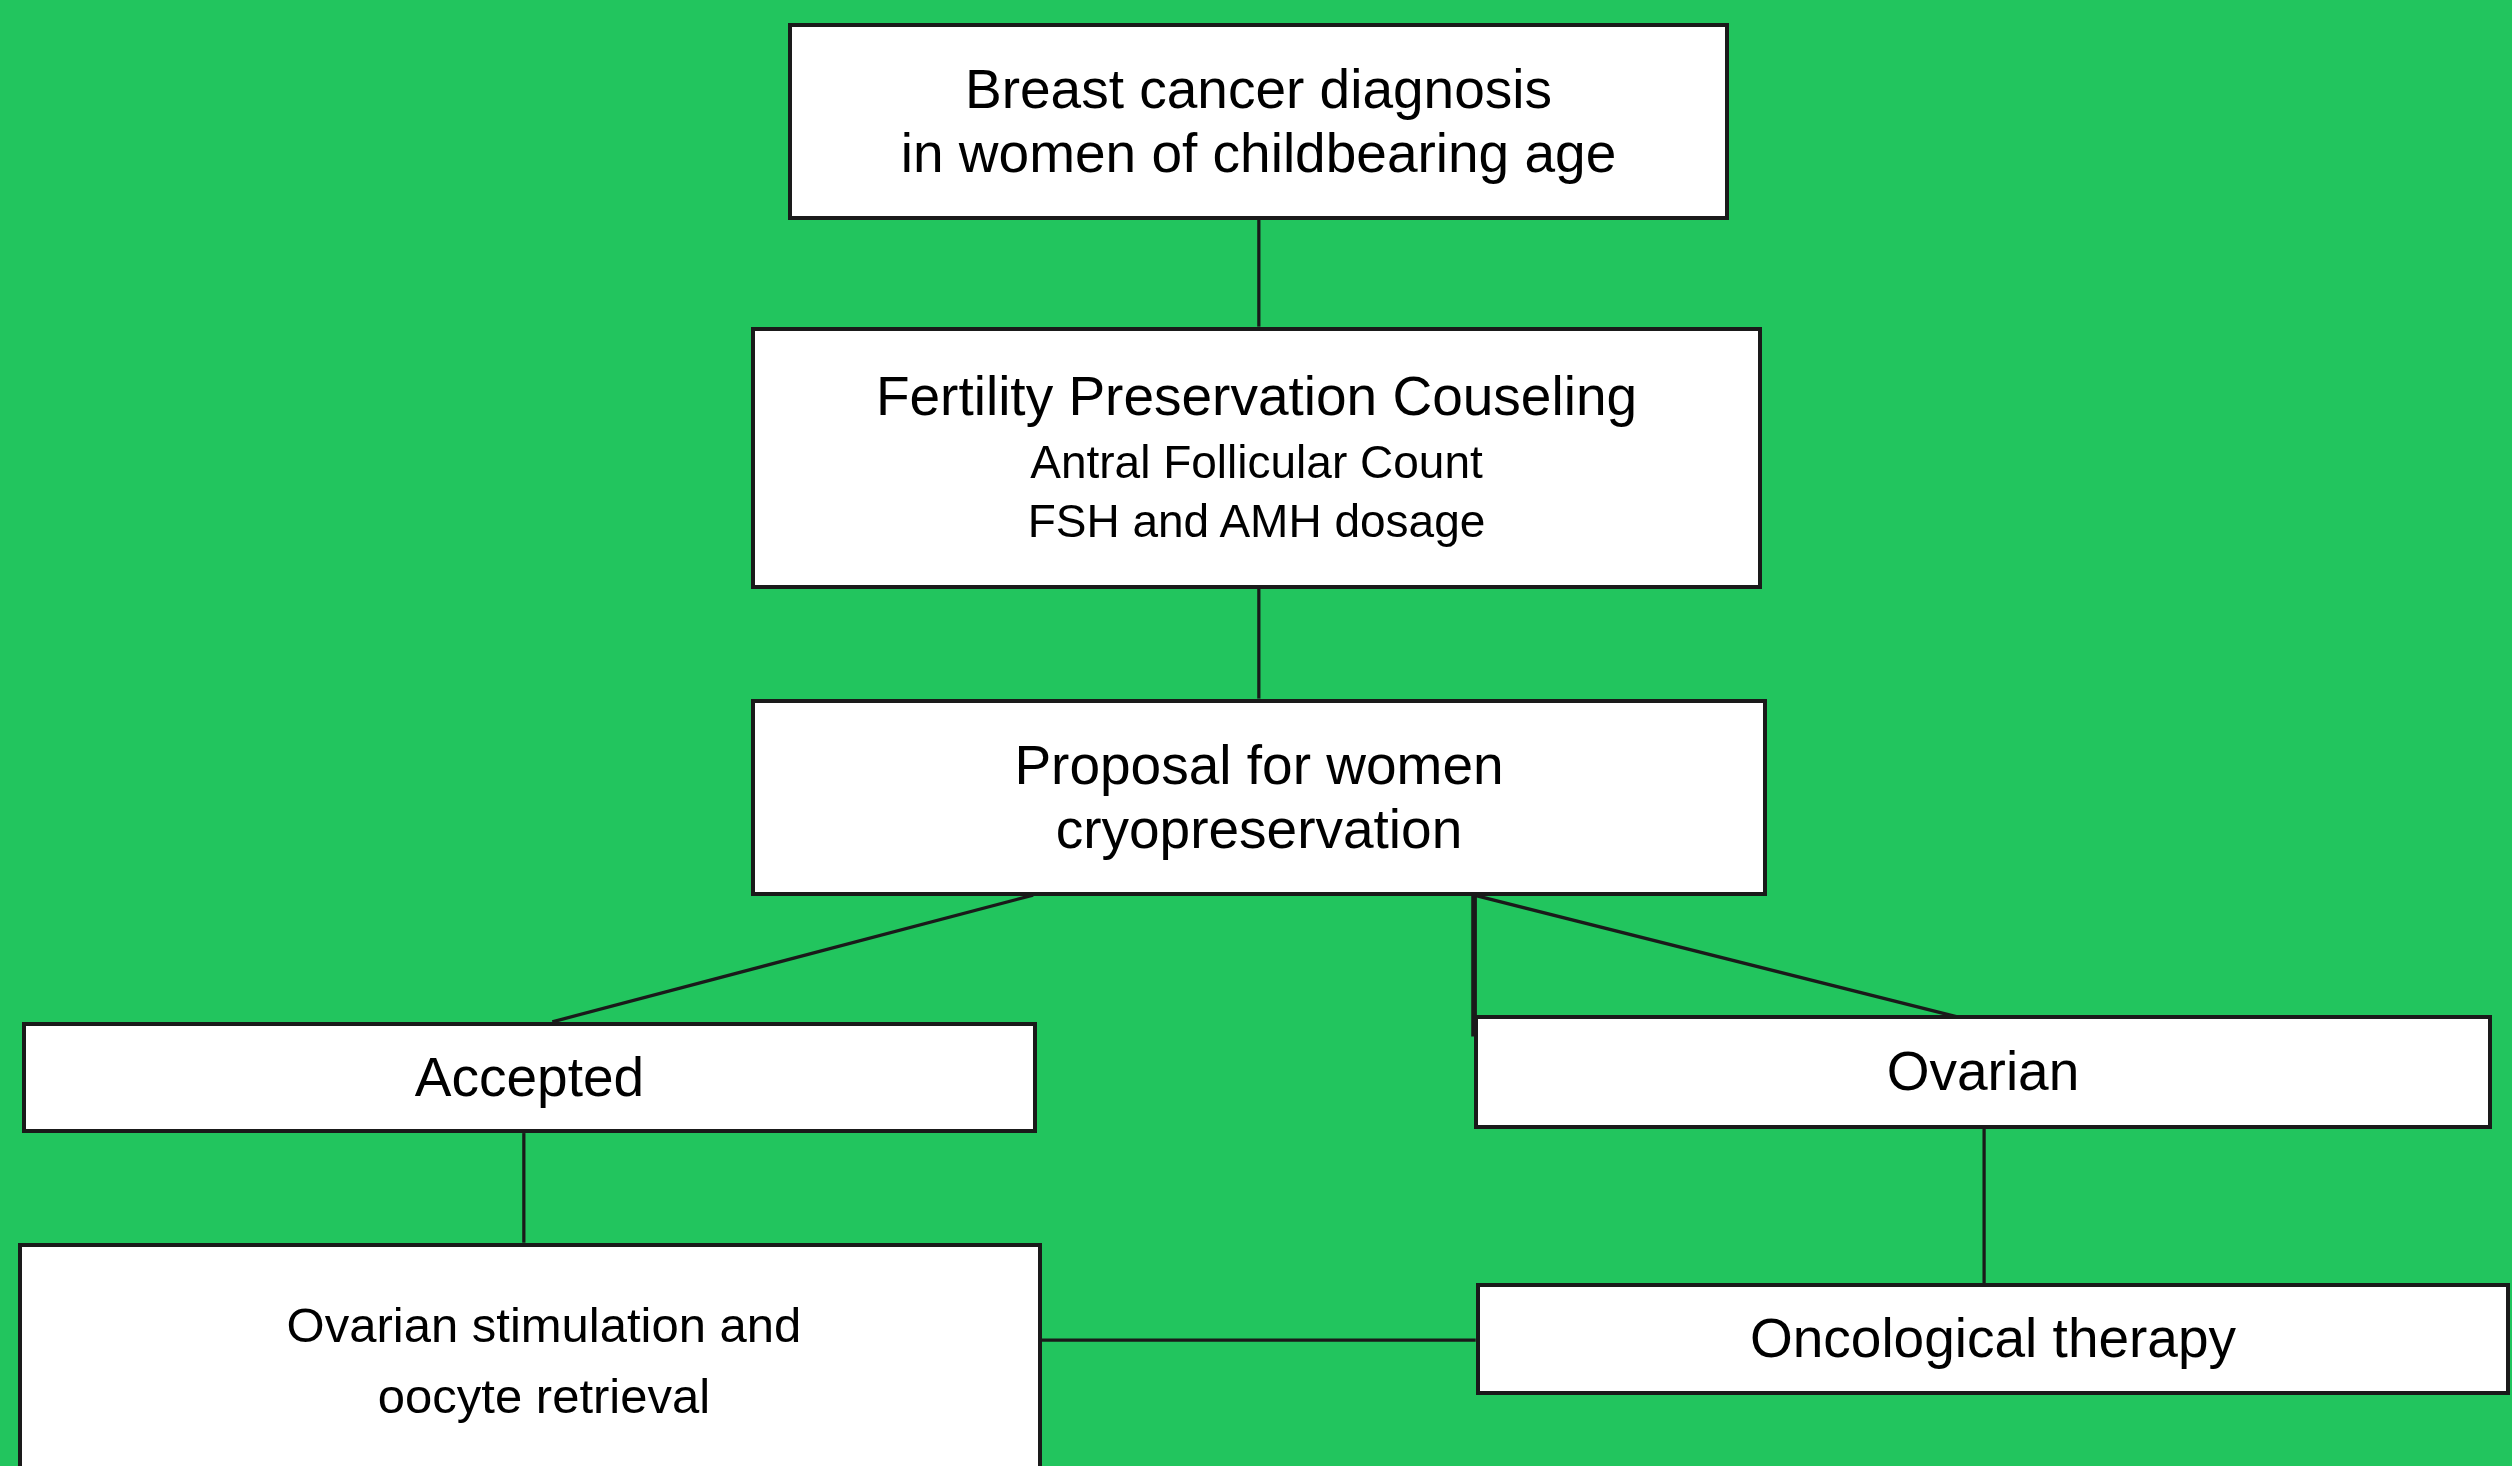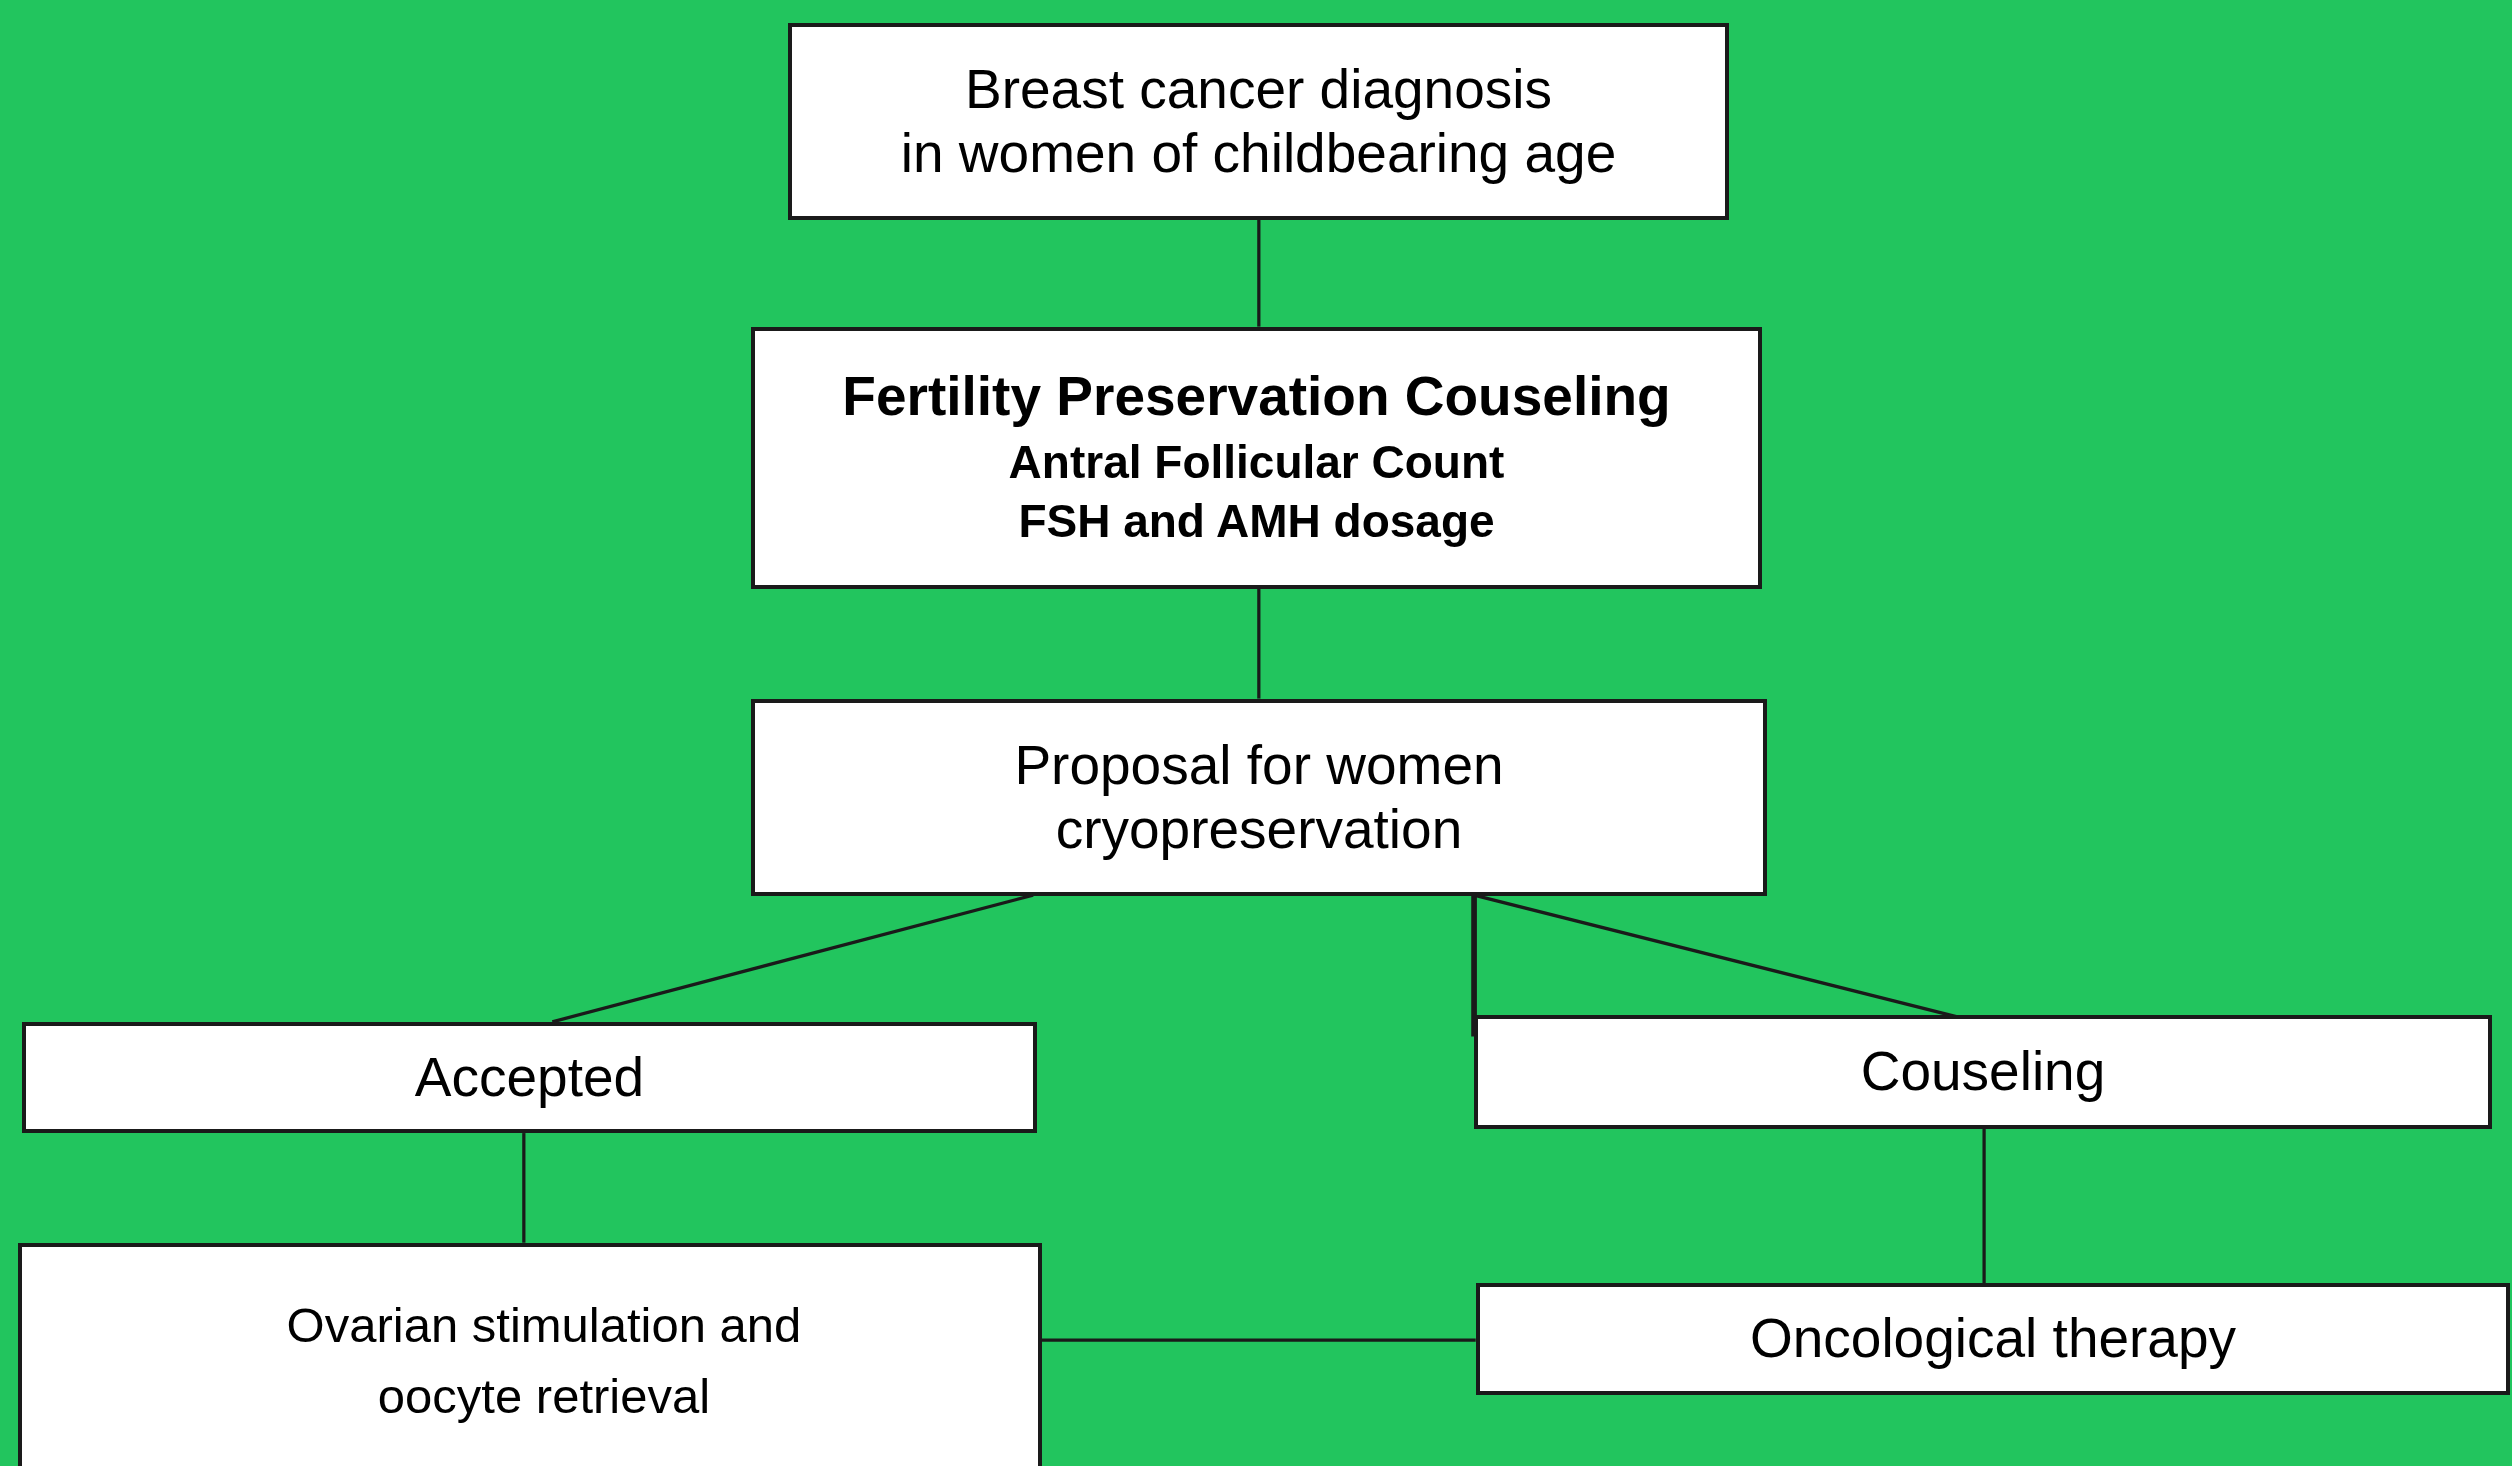--- a/index.html
+++ b/index.html
@@ -43,21 +43,21 @@
   .node-line {
     display: block;
     white-space: nowrap;
   }
   .t-lg  { font-size: 55px; }
   .t-md  { font-size: 49px; margin-left: 28px; }
   .t-sm  { font-size: 46px; }
 
   
   #node-diagnosis      { left: 788px;  top: 23px;   width: 941px; height: 197px; }
-  #node-counseling     { left: 751px;  top: 327px;  width: 1011px; height: 262px; font-weight: bold; }
+  #node-counseling     { left: 751px;  top: 327px;  width: 1011px; height: 262px; }
   #node-proposal       { left: 751px;  top: 699px;  width: 1016px; height: 197px; }
   #node-accepted       { left: 22px;   top: 1022px; width: 1015px; height: 111px; text-align: center; }
   #node-rejected       { left: 1474px; top: 1015px; width: 1018px; height: 114px; }
   #node-ovarian        { left: 18px;   top: 1243px; width: 1024px; height: 236px; }
   #node-oncological    { left: 1476px; top: 1283px; width: 1034px; height: 112px; }
 
   #node-counseling .t-lg { margin-bottom: 4.9px; }
   #node-counseling .t-sm { line-height: 1.28; }
   #node-ovarian   .t-md { line-height: 1.45; }
 </style>
@@ -93,21 +93,21 @@
   <div class="node" id="node-proposal">
     <span class="node-line t-lg">Proposal for women</span>
     <span class="node-line t-lg">cryopreservation</span>
   </div>
 
   <div class="node" id="node-accepted">
     <span class="node-line t-lg">Accepted</span>
   </div>
 
   <div class="node" id="node-rejected">
-    <span class="node-line t-lg">Couseling</span>
+    <span class="node-line t-lg">Ovarian</span>
   </div>
 
   <div class="node" id="node-ovarian">
     <span class="node-line t-md">Ovarian stimulation and</span>
     <span class="node-line t-md">oocyte retrieval</span>
   </div>
 
   <div class="node" id="node-oncological">
     <span class="node-line t-lg">Oncological therapy</span>
   </div>

